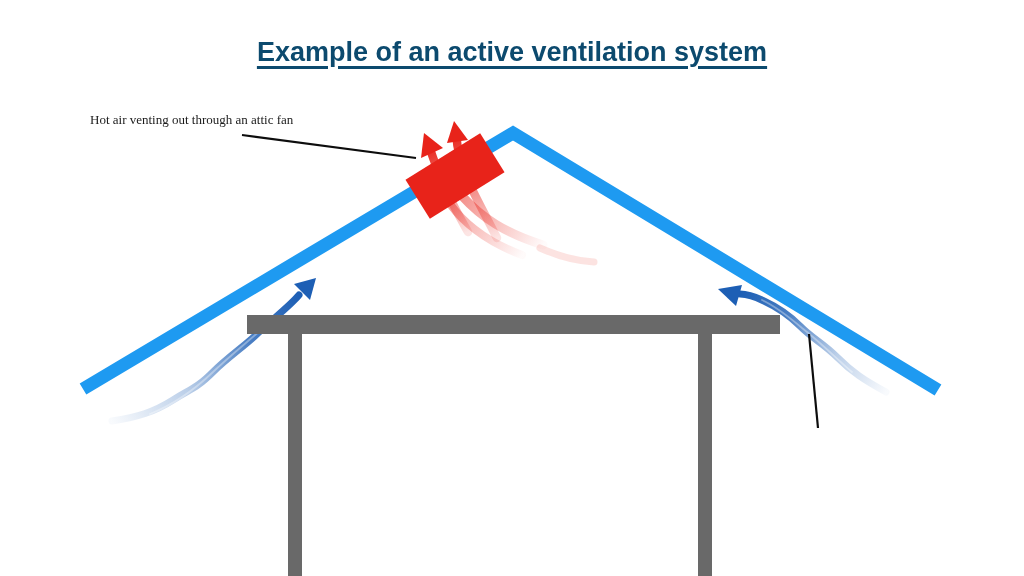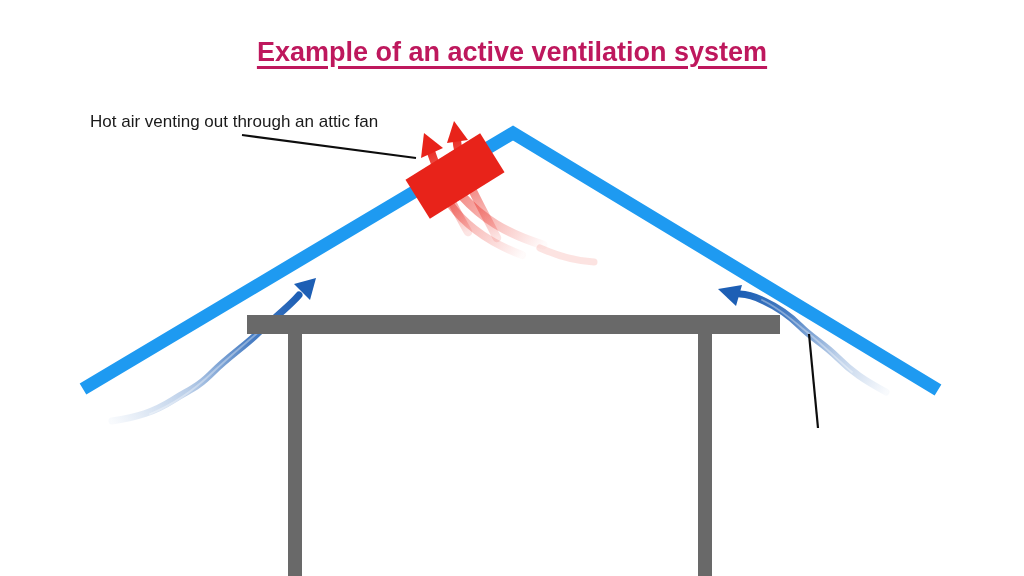--- a/index.html
+++ b/index.html
@@ -12,31 +12,32 @@
     font-family: "Liberation Sans", sans-serif;
   }
   .diagram-svg { position: absolute; left: 0; top: 0; }
   .page-title {
     position: absolute;
     top: 37px;
     left: 50%;
     transform: translateX(-50%);
     font-size: 27px;
     font-weight: bold;
-    color: #be185d;
+    color: #0c4a6e;
     white-space: nowrap;
     text-decoration: underline;
     text-decoration-thickness: 2.5px;
     text-underline-offset: 5px;
   }
   .annotation {
     position: absolute;
-    font-size: 17px;
+    font-size: 13px;
     color: var(--text, #1a1a1a);
     white-space: nowrap;
+    font-family: Liberation Serif, serif;
   }
   .annotation.hot  { left: 90px;  top: 112px; }
   .annotation.cool { left: 743px; top: 435px; }
 </style>
 </head>
 <body>
 
 <div class="canvas">
 
   <svg class="diagram-svg" width="1024" height="576" viewBox="0 0 1024 576">

